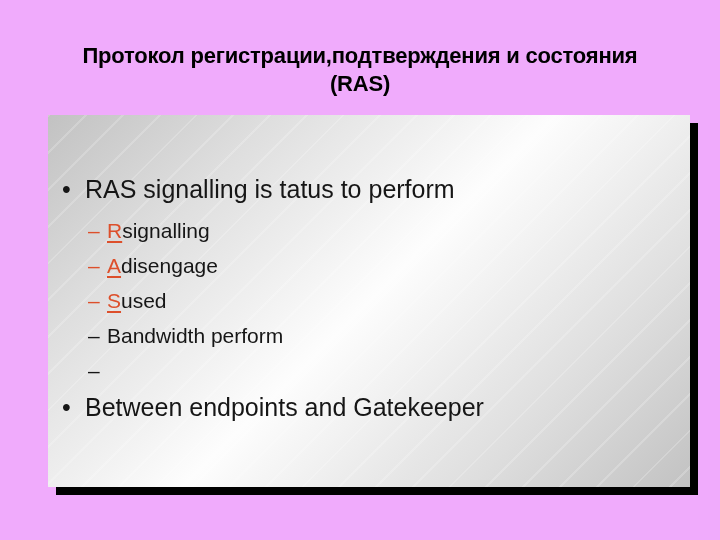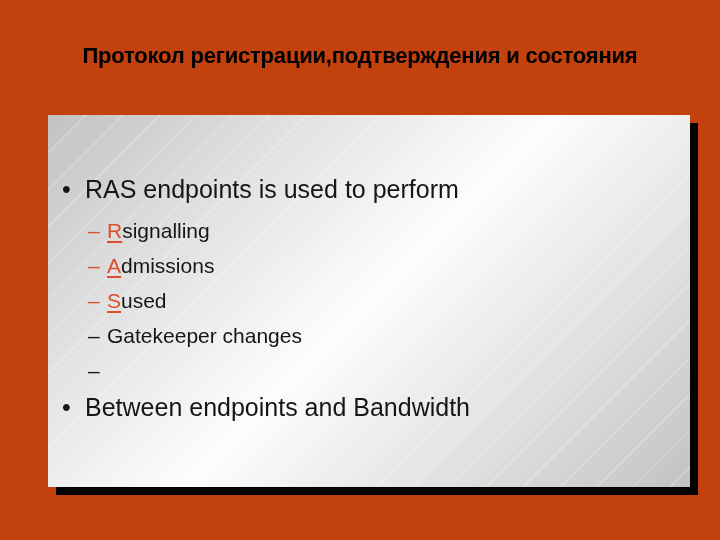--- a/index.html
+++ b/index.html
@@ -4,21 +4,21 @@
 <style>
   html, body {
     margin: 0;
     padding: 0;
     background: #ffffff;
   }
   .slide {
     position: relative;
     width: 720px;
     height: 540px;
-    background: #c2410c;
+    background: #f0abfc;
     font-family: "Liberation Sans", sans-serif;
     overflow: hidden;
   }
   .title {
     position: absolute;
     top: 42px;
     left: 10px;
     right: 10px;
     text-align: center;
     font-weight: bold;
@@ -93,55 +93,56 @@
     text-underline-offset: 3px;
   }
 </style>
 </head>
 <body>
 
 <div class="slide">
 
   <div class="title">
     <div>Протокол регистрации,подтверждения и состояния</div>
+    <div>(RAS)</div>
   </div>
 
   <div class="content-box">
     <div class="rows">
 
       <div class="row l1">
         <span class="marker">•</span>
-        <span class="txt">RAS endpoints is used to perform</span>
+        <span class="txt">RAS signalling is tatus to perform</span>
       </div>
 
       <div class="row l2 first">
         <span class="marker accent">–</span>
         <span class="txt"><span class="accent-letter">R</span><span>signalling</span></span>
       </div>
 
       <div class="row l2">
         <span class="marker accent">–</span>
-        <span class="txt"><span class="accent-letter">A</span><span>dmissions</span></span>
+        <span class="txt"><span class="accent-letter">A</span><span>disengage</span></span>
       </div>
 
       <div class="row l2">
         <span class="marker accent">–</span>
         <span class="txt"><span class="accent-letter">S</span><span>used</span></span>
       </div>
 
       <div class="row l2">
         <span class="marker">–</span>
-        <span class="txt">Gatekeeper changes</span>
+        <span class="txt">Bandwidth perform</span>
       </div>
 
       <div class="row l2">
         <span class="marker">–</span>
       </div>
 
       <div class="row l1 last">
         <span class="marker">•</span>
-        <span class="txt">Between endpoints and Bandwidth</span>
+        <span class="txt">Between endpoints and Gatekeeper</span>
       </div>
 
     </div>
   </div>
 
 </div>
 
 </body></html>

